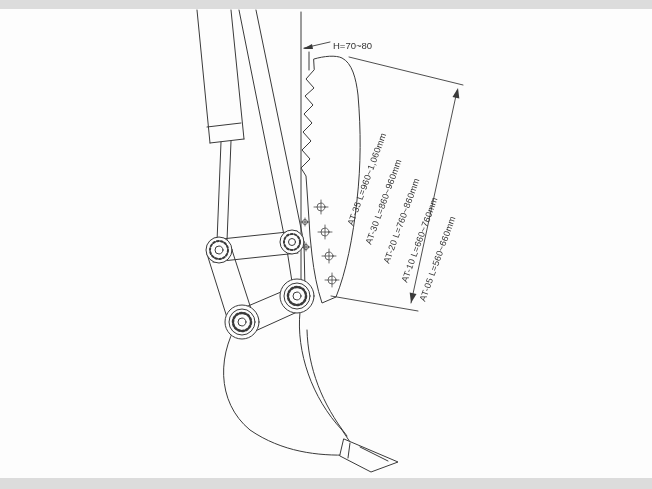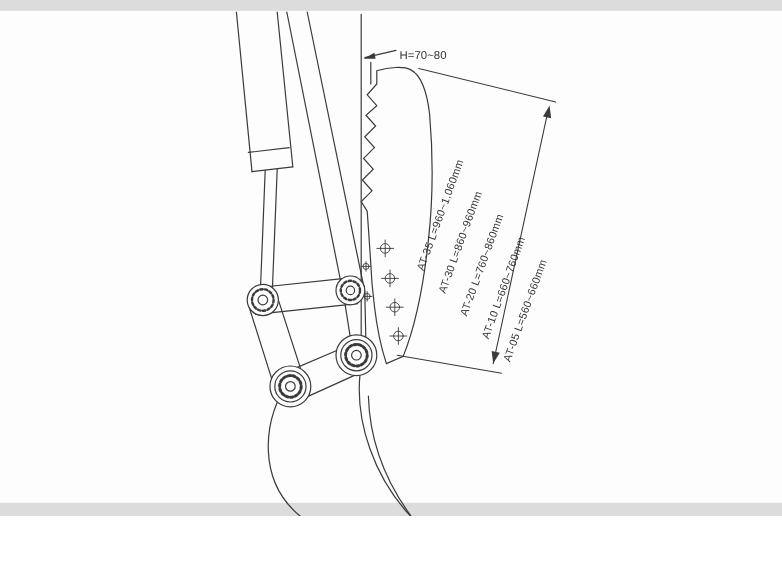--- a/index.html
+++ b/index.html
@@ -1,18 +1,18 @@
 <!DOCTYPE html>
 <html><head>
 <meta charset="utf-8">
 <style>
   html,body{margin:0;padding:0;background:#ffffff;}
   .stage{
     position:relative;
-    width:652px;height:430px;
+    width:652px;height:489px;
     background:#fdfdfd;
     overflow:hidden;
     font-family:"Liberation Sans", sans-serif;
   }
   .band{position:absolute;left:0;width:652px;background:#dcdcdc;}
   .band-top{top:0;height:9px;}
   .band-bottom{bottom:0;height:11px;}
   svg{position:absolute;left:0;top:0;}
   svg text{fill:#333333;}
   .dim-label{font-size:9px;letter-spacing:0.2px;}

